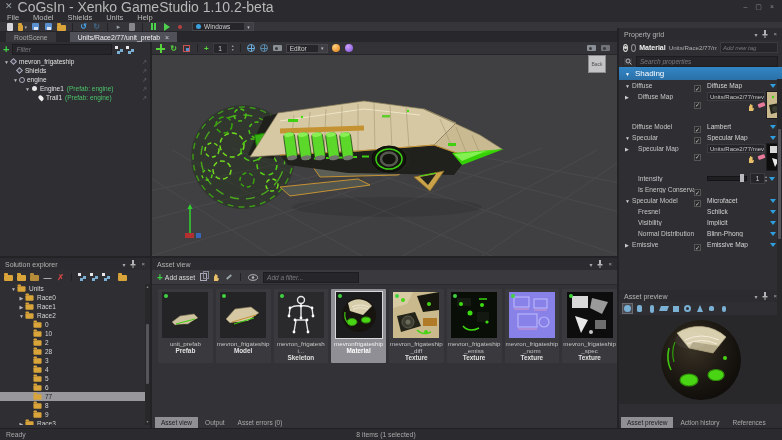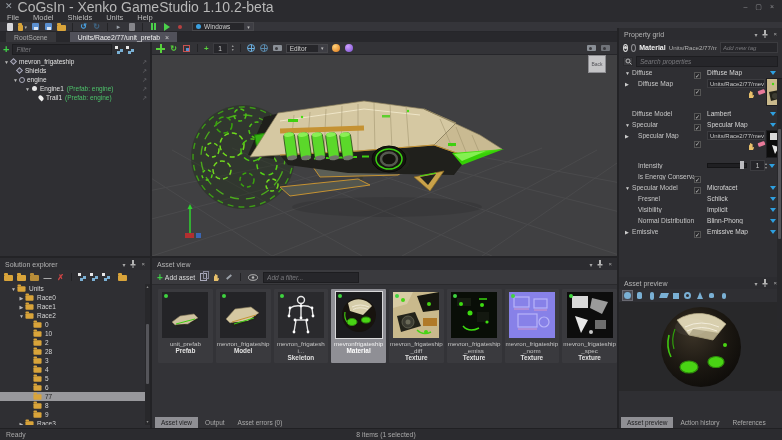--- a/index.html
+++ b/index.html
@@ -816,20 +816,24 @@
       <span class="searchbtn">
           <svg width="7" height="7">
             <circle cx="3" cy="3" r="2" fill="none" stroke="#b4b4b4"></circle>
             <line x1="4.5" y1="4.5" x2="6.5" y2="6.5" stroke="#b4b4b4"></line>
           </svg>
         </span>
       <input class="search-in" placeholder="Search properties" style="">
     </div>
 
     <div style="position:relative;">
+      <div class="sect">
+        <span class="tw">▼</span>
+        <span>Shading</span>
+      </div>
 
       <div class="prow">
         <span class="exp">▼</span>
         <span class="plabel">Diffuse</span>
         <span class="pcheckw"><span class="cb">
               <span class="ck">✓</span>
             </span></span>
         <span class="pval">Diffuse Map</span>
         <span class="bcaret"></span>
       </div>

